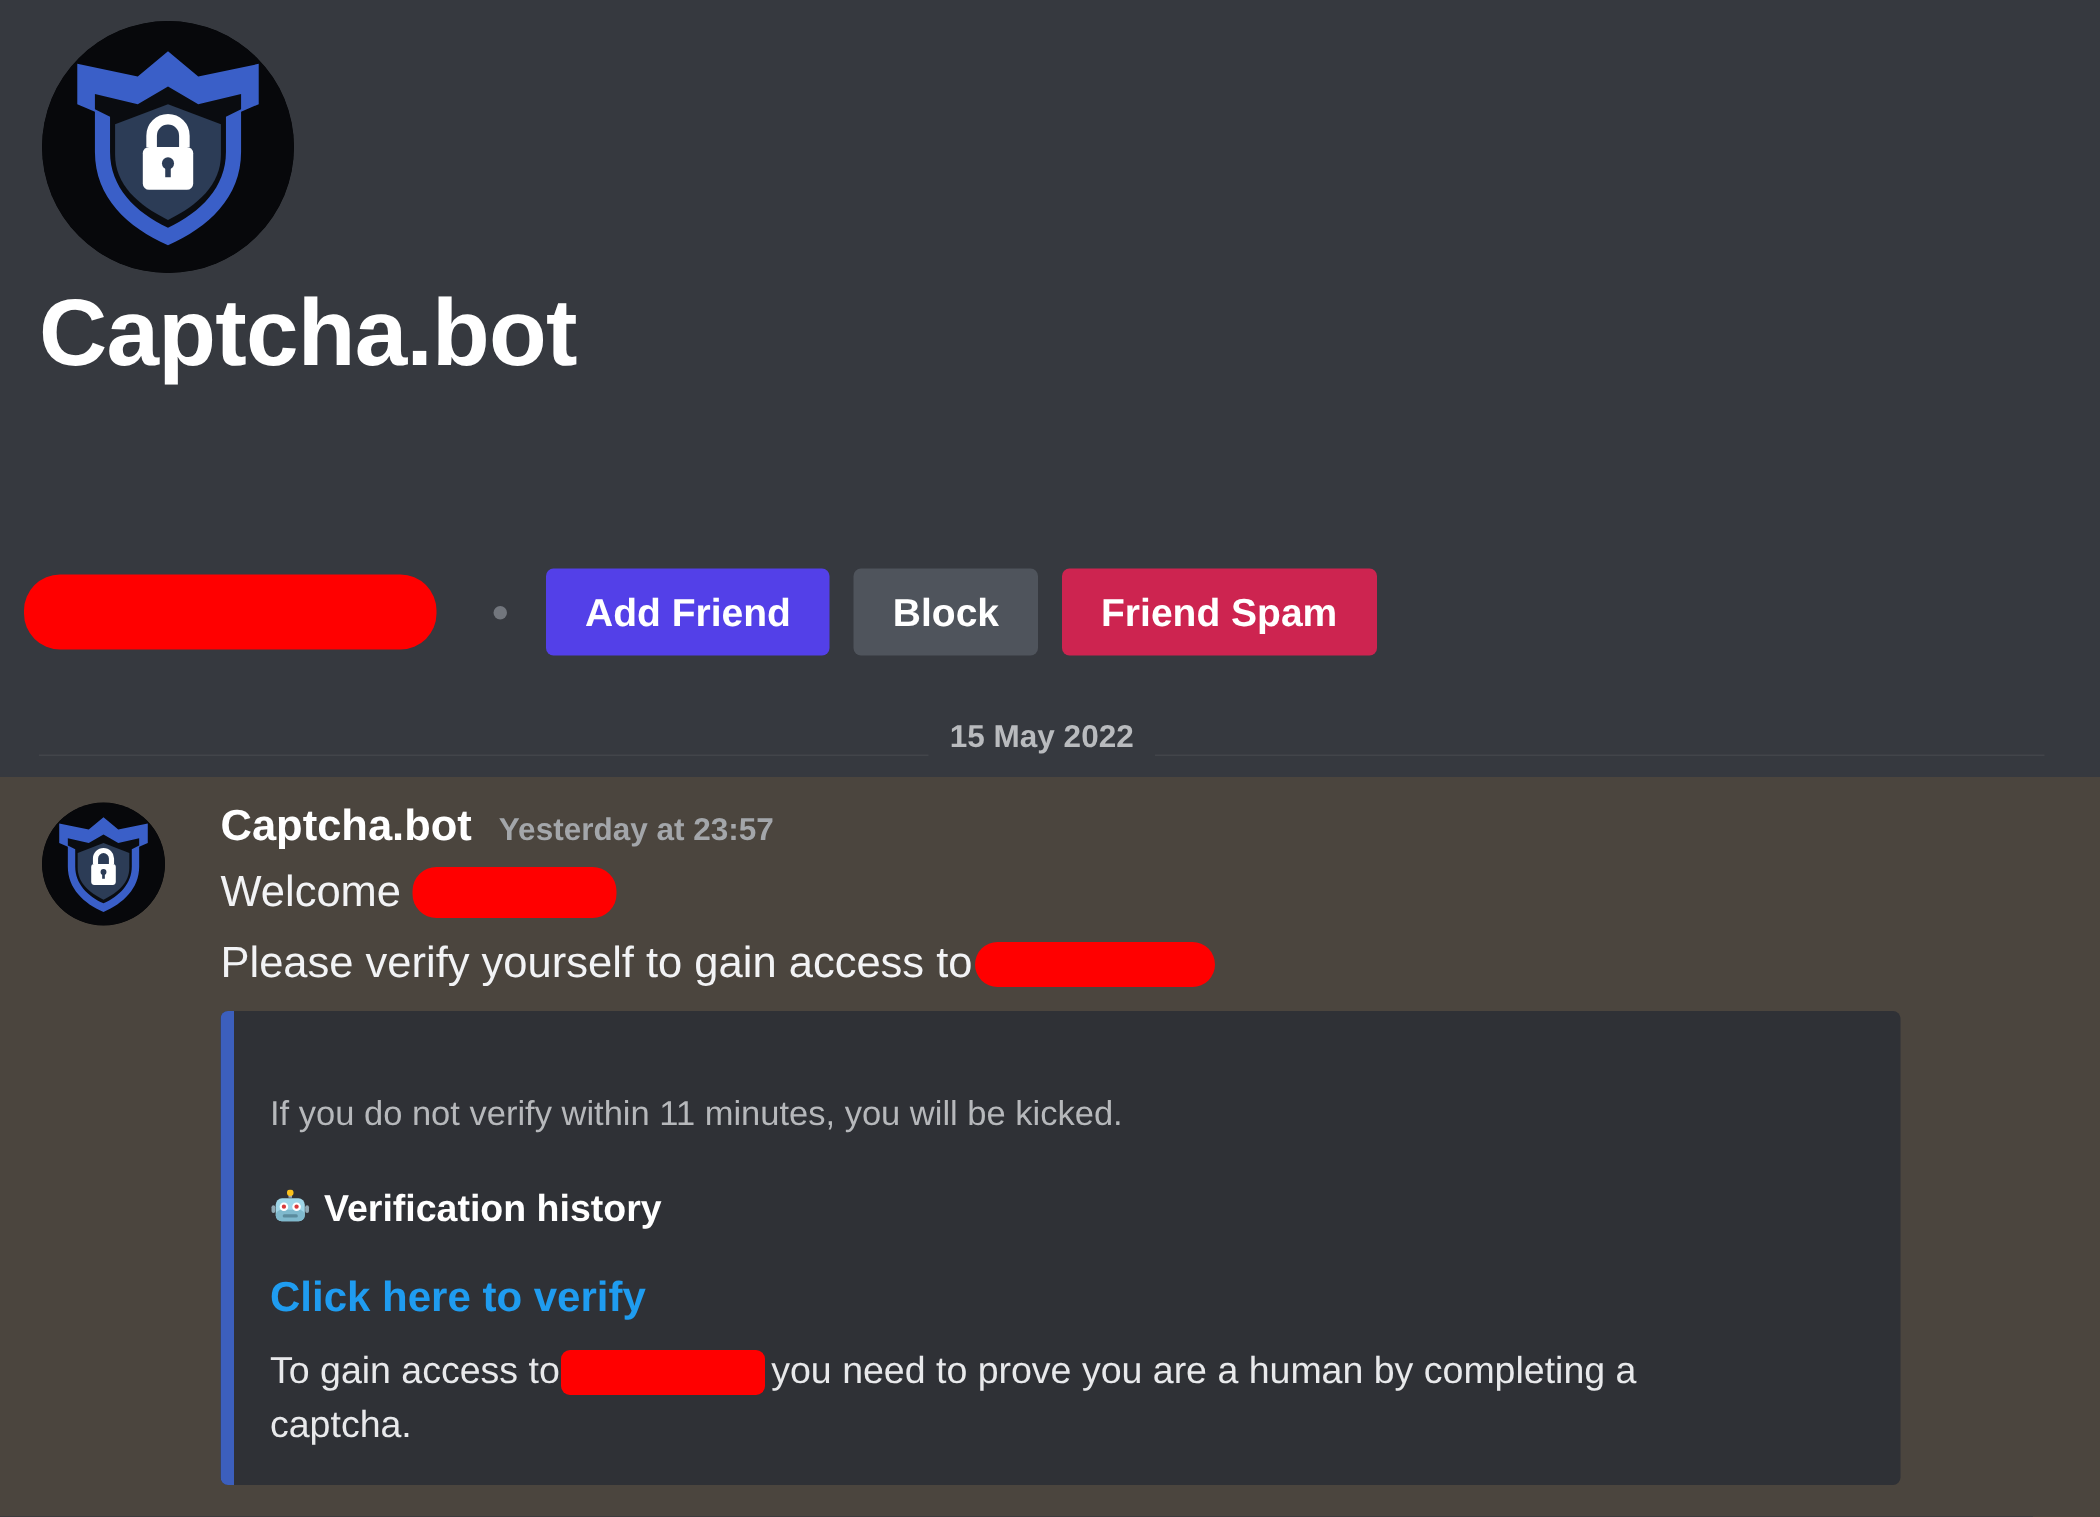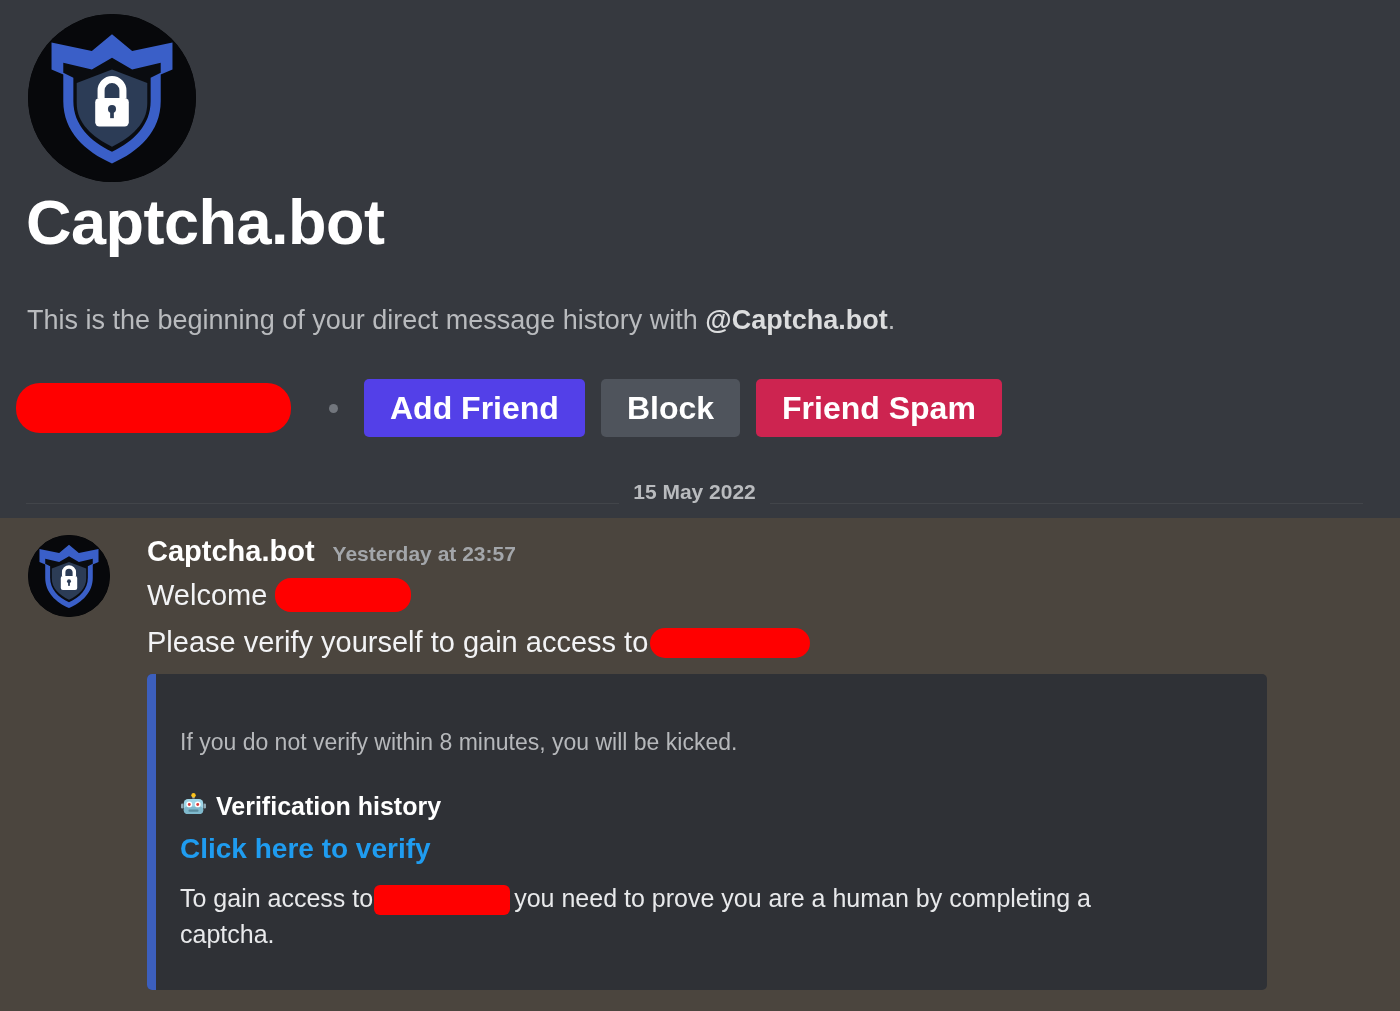--- a/index.html
+++ b/index.html
@@ -78,21 +78,21 @@
     width: 9px; height: 9px;
     border-radius: 50%;
     background: #72767d;
     margin: 0 26px 0 38px;
   }
   .btn {
     height: 58px;
     border: none;
     border-radius: 5px;
     font-family: "Liberation Sans", sans-serif;
-    font-size: 32px;
+    font-size: 26px;
     font-weight: bold;
     color: #ffffff;
     cursor: pointer;
     padding: 0 26px;
     margin-right: 16px;
     white-space: nowrap;
   }
   .btn-add-friend { background: #5340e8; }
   .btn-block      { background: #4f545c; }
   .btn-report     { background: #cd2450; }
@@ -215,21 +215,21 @@
     display: flex;
     align-items: center;
   }
   .emoji-robot {
     width: 27px; height: 27px;
     margin-right: 9px;
     display: inline-block;
     flex: 0 0 auto;
   }
   .embed-link {
-    margin-top: 12px;
+    margin-top: 28px;
     font-size: 28px;
     font-weight: bold;
     color: #1f9cf0;
     cursor: pointer;
     display: inline-block;
   }
   .embed-field-value {
     margin-top: 16px;
     font-size: 25px;
     color: #e8e9eb;
@@ -258,21 +258,20 @@
       <path d="M50 33 L71 41 L71 53 C71 65 62 73 50 79 C38 73 29 65 29 53 L29 41 Z" fill="#2c3c56"></path>
       <rect x="40" y="50" width="20" height="17" rx="2.5" fill="#ffffff"></rect>
       <path d="M43.5 50 L43.5 45.5 A6.5 6.5 0 0 1 56.5 45.5 L56.5 50" fill="none" stroke="#ffffff" stroke-width="4.2"></path>
       <circle cx="50" cy="56.5" r="2.4" fill="#2c3c56"></circle>
       <rect x="48.9" y="56" width="2.2" height="6" fill="#2c3c56"></rect>
     </svg>
   </div>
 
   <div class="dm-title">Captcha.bot</div>
 
-  <div class="dm-subtitle"><span>This is the beginning of your direct message history with </span><b>@Captcha.bot</b><span>.</span></div>
 
   <div class="action-row">
     <span class="redact redact-mutual"></span>
     <span class="dot-sep"></span>
     <button class="btn btn-add-friend">Add Friend</button>
     <button class="btn btn-block">Block</button>
     <button class="btn btn-report">Friend Spam</button>
   </div>
 
   <div class="date-divider">
@@ -309,21 +308,21 @@
 
   <div class="msg-line msg-line-2">
       <span>Please verify yourself to gain access to</span>
       <span class="redact-inline redact-server"></span>
     </div>
 
   <div class="embed">
     <div class="embed-bar"></div>
     <div class="embed-body">
 
-      <div class="embed-desc">If you do not verify within 8 minutes, you will be kicked.</div>
+      <div class="embed-desc">If you do not verify within 11 minutes, you will be kicked.</div>
 
       <div class="embed-field-name">
         <span class="emoji-robot">
           <svg width="27" height="27" viewBox="0 0 32 32" aria-hidden="true">
             <rect x="14.6" y="2" width="2.8" height="4.5" fill="#9aa7b0"></rect>
             <circle cx="16" cy="2.6" r="2.6" fill="#fcc21b"></circle>
             <rect x="4.5" y="7" width="23" height="18" rx="5" fill="#9fd6e8"></rect>
             <rect x="4.5" y="16" width="23" height="9" rx="4.5" fill="#7fb9cd"></rect>
             <circle cx="11" cy="13.6" r="3.4" fill="#ffffff"></circle>
             <circle cx="21" cy="13.6" r="3.4" fill="#ffffff"></circle>

